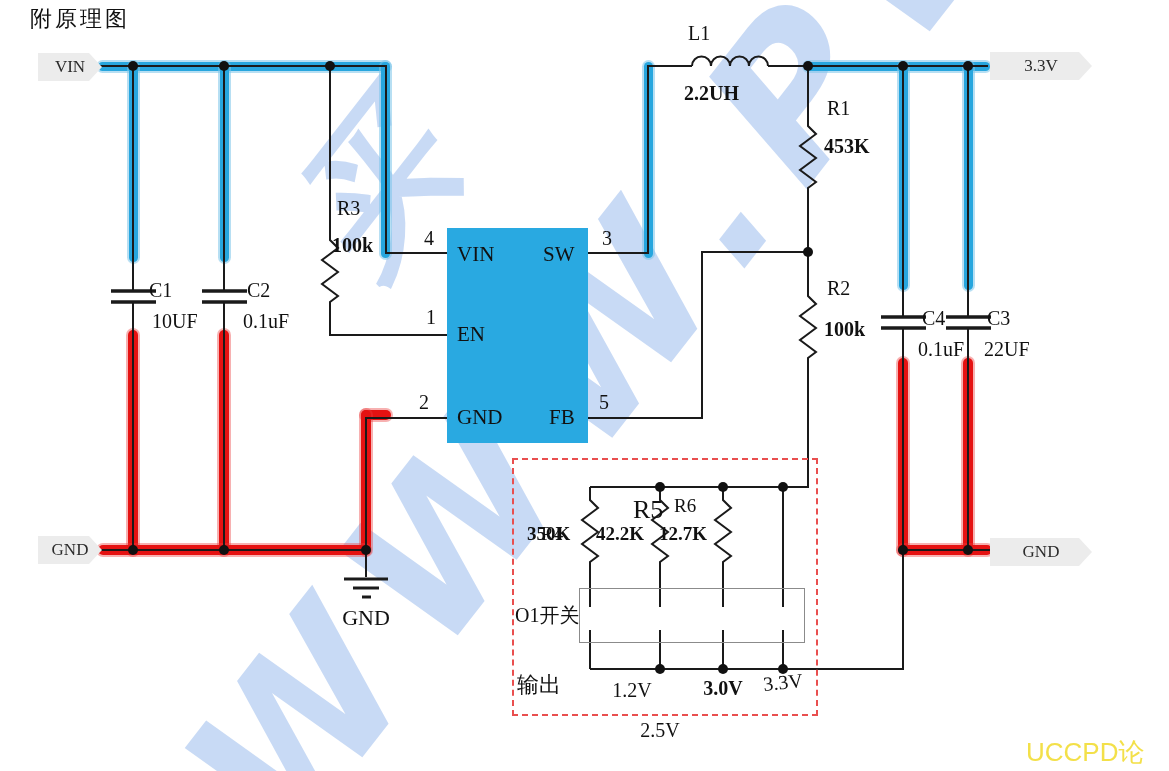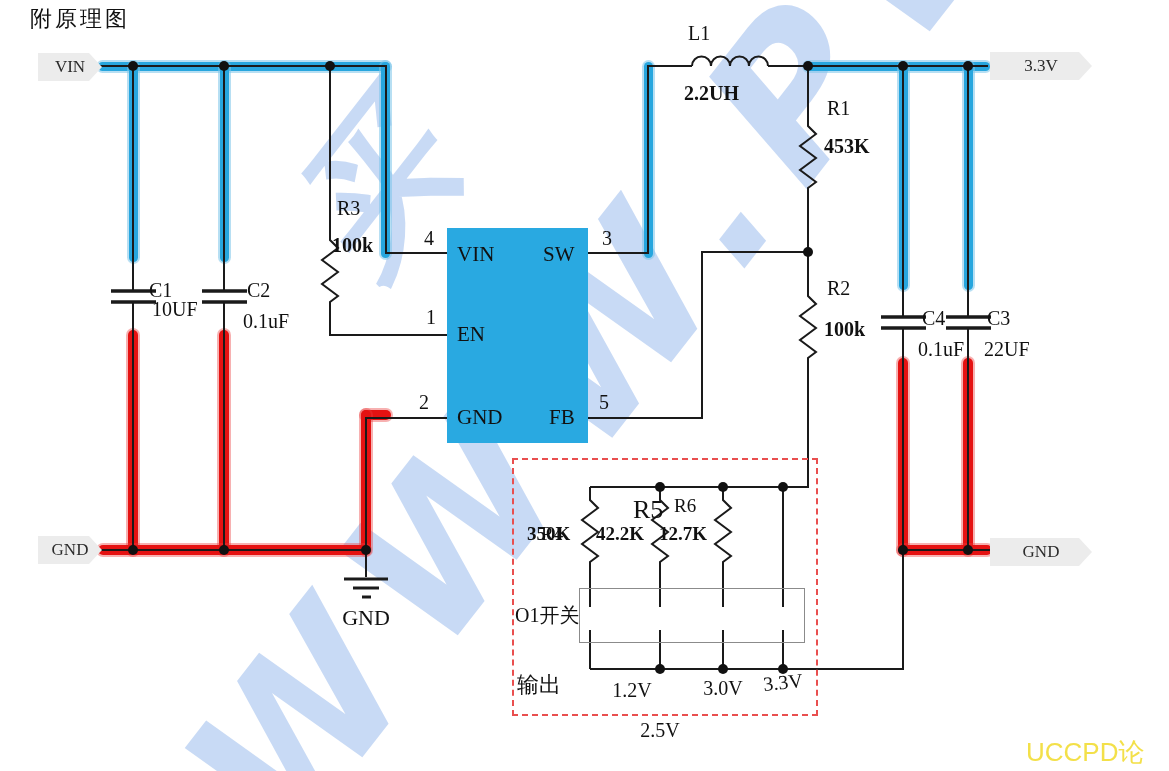--- a/index.html
+++ b/index.html
@@ -182,21 +182,21 @@
   <div class="pin" style="left:457px;top:322px;">EN</div>
   <div class="pin" style="left:457px;top:405px;">GND</div>
   <div class="pin" style="left:549px;top:405px;">FB</div>
   <div class="pnum" style="left:424px;top:227px;">4</div>
   <div class="pnum" style="left:426px;top:306px;">1</div>
   <div class="pnum" style="left:419px;top:391px;">2</div>
   <div class="pnum" style="left:602px;top:227px;">3</div>
   <div class="pnum" style="left:599px;top:391px;">5</div>
 
   <div class="lbl" style="left:149px;top:280px;">C1</div>
-  <div class="lbl" style="left:152px;top:299px;">10UF</div>
+  <div class="lbl" style="left:152px;top:311px;">10UF</div>
   <div class="lbl" style="left:247px;top:280px;">C2</div>
   <div class="lbl" style="left:243px;top:311px;">0.1uF</div>
   <div class="lbl" style="left:337px;top:198px;">R3</div>
   <div class="lbl b" style="left:332px;top:235px;">100k</div>
   <div class="lbl" style="left:688px;top:23px;">L1</div>
   <div class="lbl b" style="left:684px;top:83px;">2.2UH</div>
   <div class="lbl" style="left:827px;top:98px;">R1</div>
   <div class="lbl b" style="left:824px;top:136px;">453K</div>
   <div class="lbl" style="left:827px;top:278px;">R2</div>
   <div class="lbl b" style="left:824px;top:319px;">100k</div>
@@ -212,18 +212,18 @@
   <div class="lbl b" style="left:659px;top:524px;font-size:19px;">12.7K</div>
 
   <div class="lbl" style="left:342px;top:606px;width:48px;text-align:center;font-size:22px;">GND</div>
 
   <div id="selbox"></div>
   <div id="swrect"></div>
   <div class="lbl" style="left:515px;top:605px;z-index:3;">O1开关</div>
   <div class="lbl" style="left:517px;top:673px;font-size:22px;">输出</div>
   <div class="opt" style="left:574px;top:679px;margin-left:36px;">1.2V</div>
   <div class="opt" style="left:638px;top:679px;margin-top:40px;">2.5V</div>
-  <div class="opt" style="left:701px;top:677px;">3.0V</div>
+  <div class="opt" style="left:701px;top:677px;font-weight:bold;">3.0V</div>
   <div class="opt" style="left:761px;top:671px;transform:rotate(-6deg);">3.3V</div>
 
   <div id="title">附原理图</div>
   <div id="forum">UCCPD论坛</div>
 </div>
 
 </body></html>

